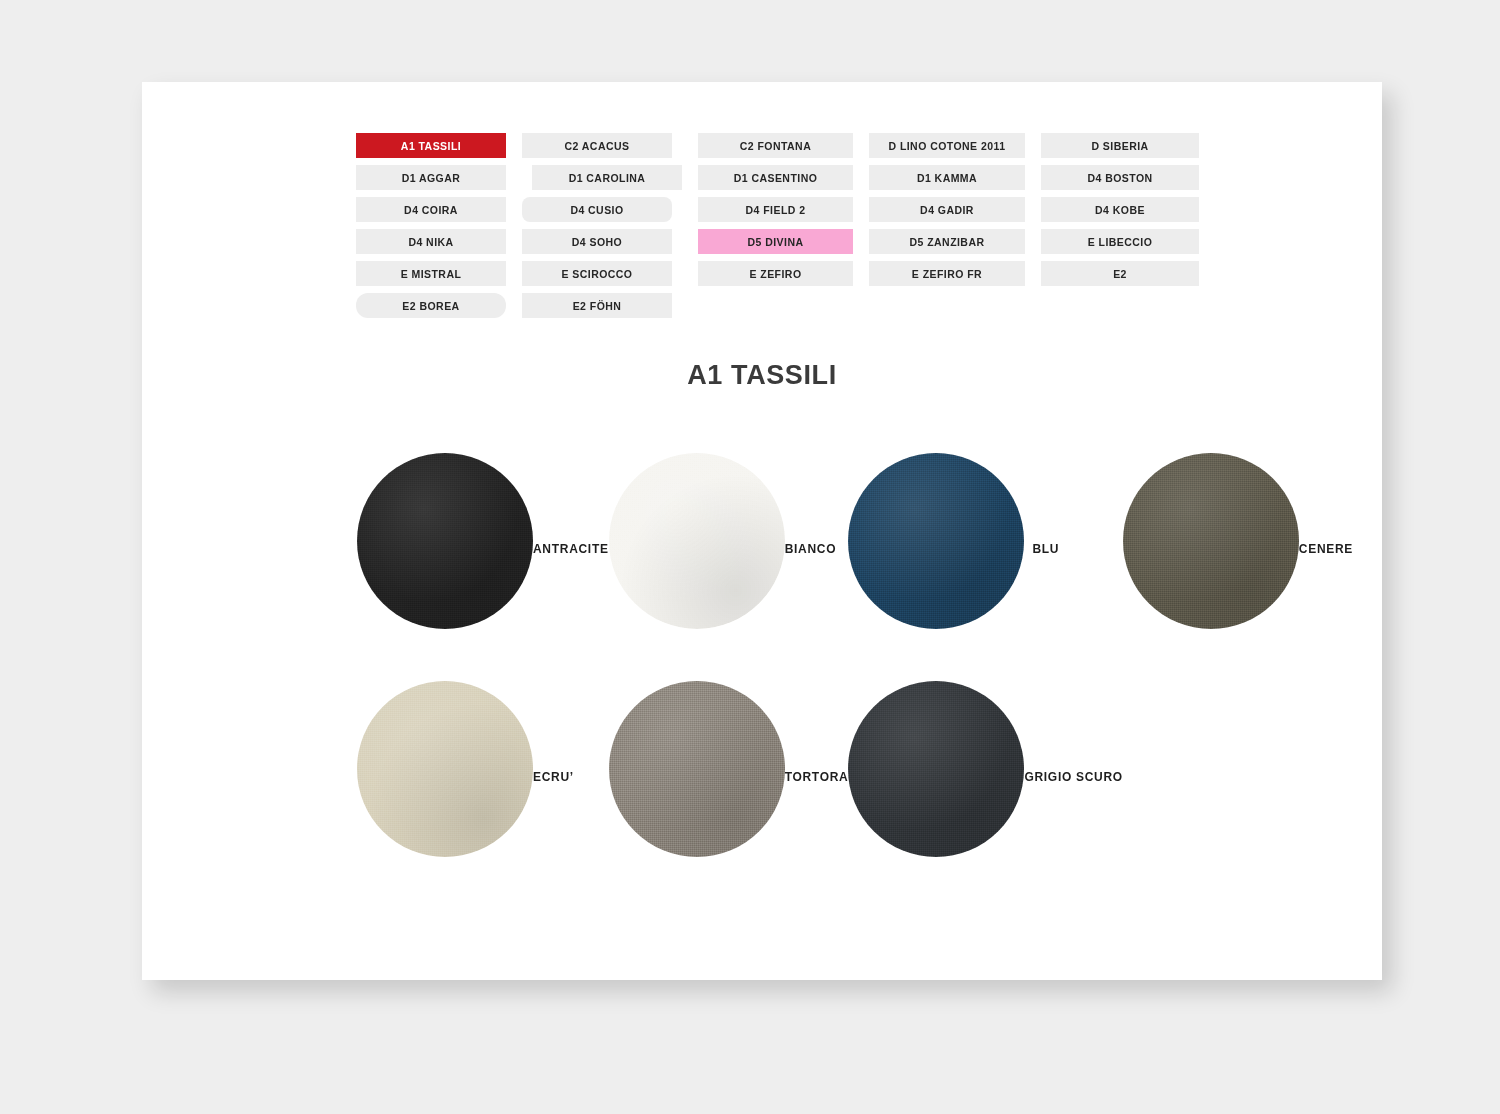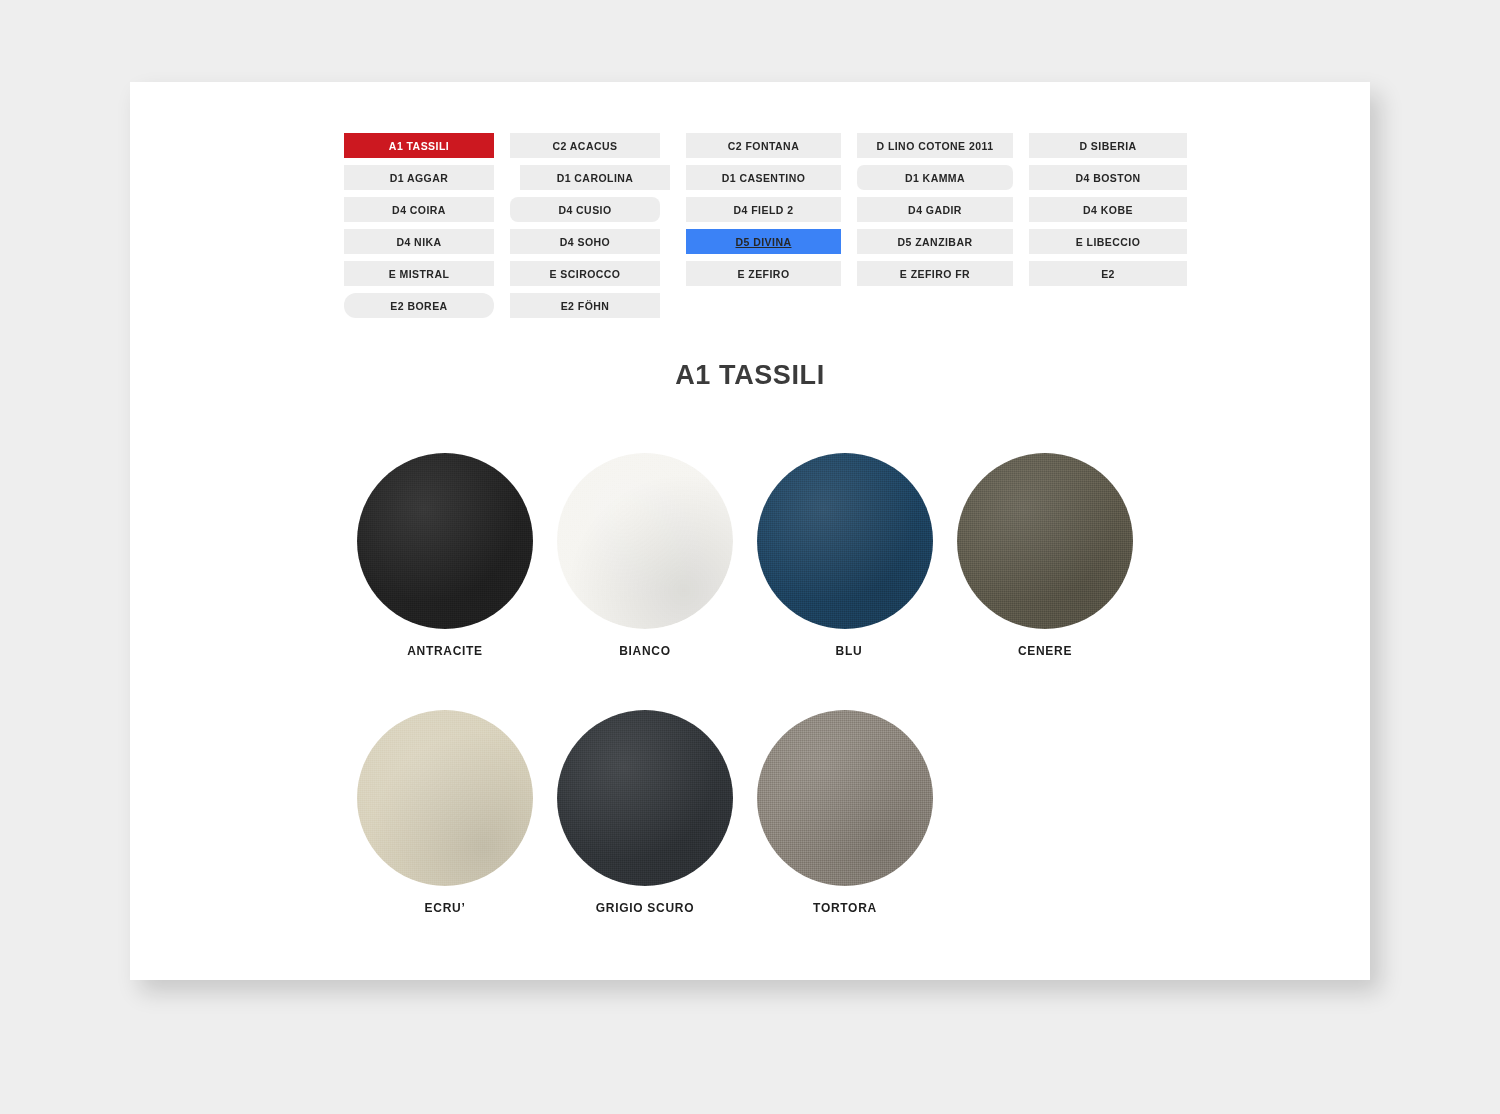--- a/index.html
+++ b/index.html
@@ -12,21 +12,21 @@
     height: 1114px;
     background: #eeeeee;
     font-family: "Liberation Sans", sans-serif;
     overflow: hidden;
     position: relative;
   }
 
   
   .page-card {
     position: absolute;
-    left: 130px;
+    left: 142px;
     top: 82px;
     width: 1240px;
     height: 898px;
     background: #ffffff;
     box-shadow: 10px 12px 22px rgba(0,0,0,0.16);
   }
 
   
   .chip-grid {
     position: absolute;
@@ -86,21 +86,21 @@
     position: absolute;
     left: 215px;   
     top: 371px;    
     width: 800px;
     display: grid;
     grid-template-columns: repeat(4, 1fr);
     row-gap: 52px;
   }
   .swatch-cell {
     display: flex;
-    flex-direction: column;
+    flex-direction: row;
     align-items: center;
   }
   .swatch-disc {
     width: 176px;
     height: 176px;
     border-radius: 50%;
     position: relative;
     overflow: hidden;
   }
   
@@ -156,27 +156,27 @@
       <div class="chip" style="background: rgb(237, 237, 237); color: rgb(38, 38, 38); border-radius: 8px;">D4 CUSIO</div>
       <div class="chip" style="background: rgb(237, 237, 237); color: rgb(38, 38, 38);">D4 SOHO</div>
       <div class="chip" style="background: rgb(237, 237, 237); color: rgb(38, 38, 38);">E SCIROCCO</div>
       <div class="chip" style="background: rgb(237, 237, 237); color: rgb(38, 38, 38); text-align: right;">E2 FÖHN</div>
     </div>
 
     <div class="chip-col" data-col="2">
       <div class="chip" style="background: rgb(237, 237, 237); color: rgb(38, 38, 38);">C2 FONTANA</div>
       <div class="chip" style="background: rgb(237, 237, 237); color: rgb(38, 38, 38);">D1 CASENTINO</div>
       <div class="chip" style="background: rgb(237, 237, 237); color: rgb(38, 38, 38);">D4 FIELD 2</div>
-      <div class="chip" style="background: #3b82f6; color: rgb(38, 38, 38); text-decoration: underline;">D5 DIVINA</div>
+      <div class="chip" style="background: #f9a8d4; color: rgb(38, 38, 38);">D5 DIVINA</div>
       <div class="chip" style="background: rgb(237, 237, 237); color: rgb(38, 38, 38);">E ZEFIRO</div>
     </div>
 
     <div class="chip-col" data-col="3">
       <div class="chip" style="background: rgb(237, 237, 237); color: rgb(38, 38, 38);">D LINO COTONE 2011</div>
-      <div class="chip" style="background: rgb(237, 237, 237); color: rgb(38, 38, 38); border-radius: 7px;">D1 KAMMA</div>
+      <div class="chip" style="background: rgb(237, 237, 237); color: rgb(38, 38, 38);">D1 KAMMA</div>
       <div class="chip" style="background: rgb(237, 237, 237); color: rgb(38, 38, 38);">D4 GADIR</div>
       <div class="chip" style="background: rgb(237, 237, 237); color: rgb(38, 38, 38);">D5 ZANZIBAR</div>
       <div class="chip" style="background: rgb(237, 237, 237); color: rgb(38, 38, 38);">E ZEFIRO FR</div>
     </div>
 
     <div class="chip-col" data-col="4">
       <div class="chip" style="background: rgb(237, 237, 237); color: rgb(38, 38, 38);">D SIBERIA</div>
       <div class="chip" style="background: rgb(237, 237, 237); color: rgb(38, 38, 38);">D4 BOSTON</div>
       <div class="chip" style="background: rgb(237, 237, 237); color: rgb(38, 38, 38);">D4 KOBE</div>
       <div class="chip" style="background: rgb(237, 237, 237); color: rgb(38, 38, 38);">E LIBECCIO</div>
@@ -208,25 +208,25 @@
       <div class="swatch-disc" style="background-color: rgb(94, 90, 76);"></div>
       <div class="swatch-label" style="color: rgb(30, 30, 30);">CENERE</div>
     </div>
 
     <div class="swatch-cell">
       <div class="swatch-disc is-light" style="background-color: rgb(217, 210, 188);"></div>
       <div class="swatch-label" style="color: rgb(30, 30, 30);">ECRU’</div>
     </div>
 
     <div class="swatch-cell">
+      <div class="swatch-disc" style="background-color: rgb(140, 133, 124);"></div>
+      <div class="swatch-label" style="color: rgb(30, 30, 30);">TORTORA</div>
+    </div>
+
+    <div class="swatch-cell">
       <div class="swatch-disc" style="background-color: rgb(50, 54, 58);"></div>
       <div class="swatch-label" style="color: rgb(30, 30, 30);">GRIGIO SCURO</div>
     </div>
 
-    <div class="swatch-cell">
-      <div class="swatch-disc" style="background-color: rgb(140, 133, 124);"></div>
-      <div class="swatch-label" style="color: rgb(30, 30, 30);">TORTORA</div>
-    </div>
-
 
   </div>
 
 </div>
 
 </body></html>

